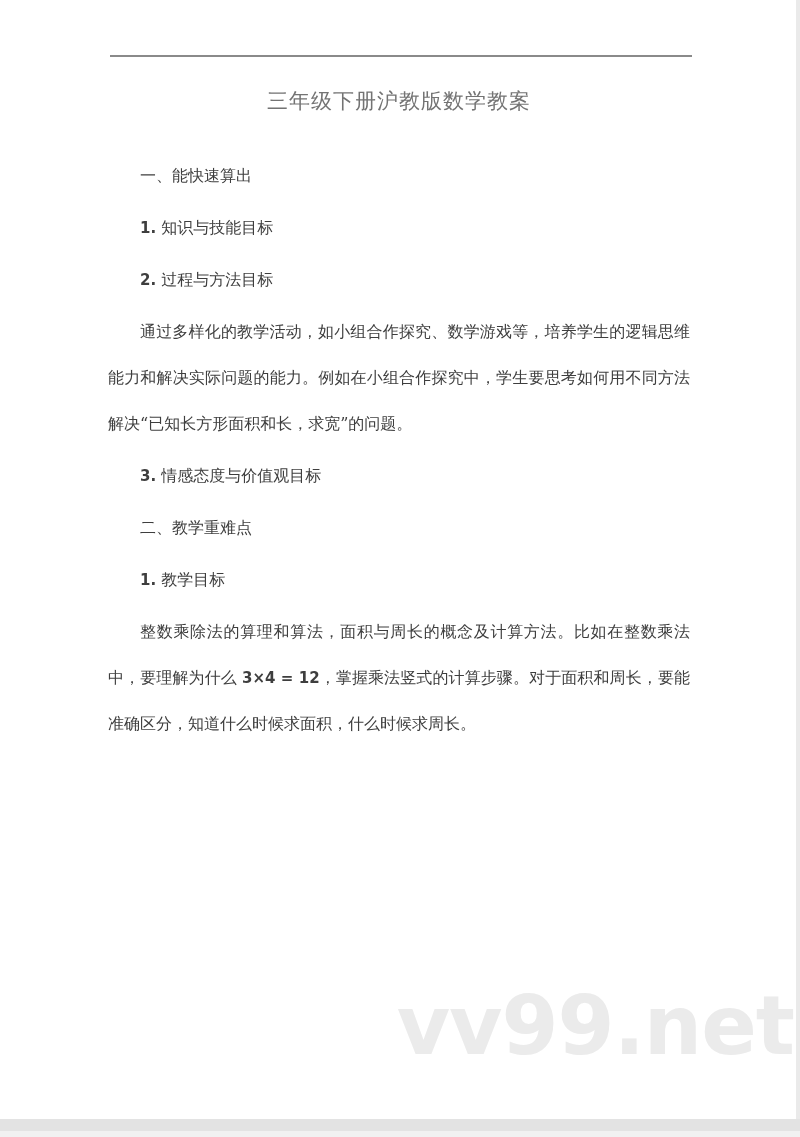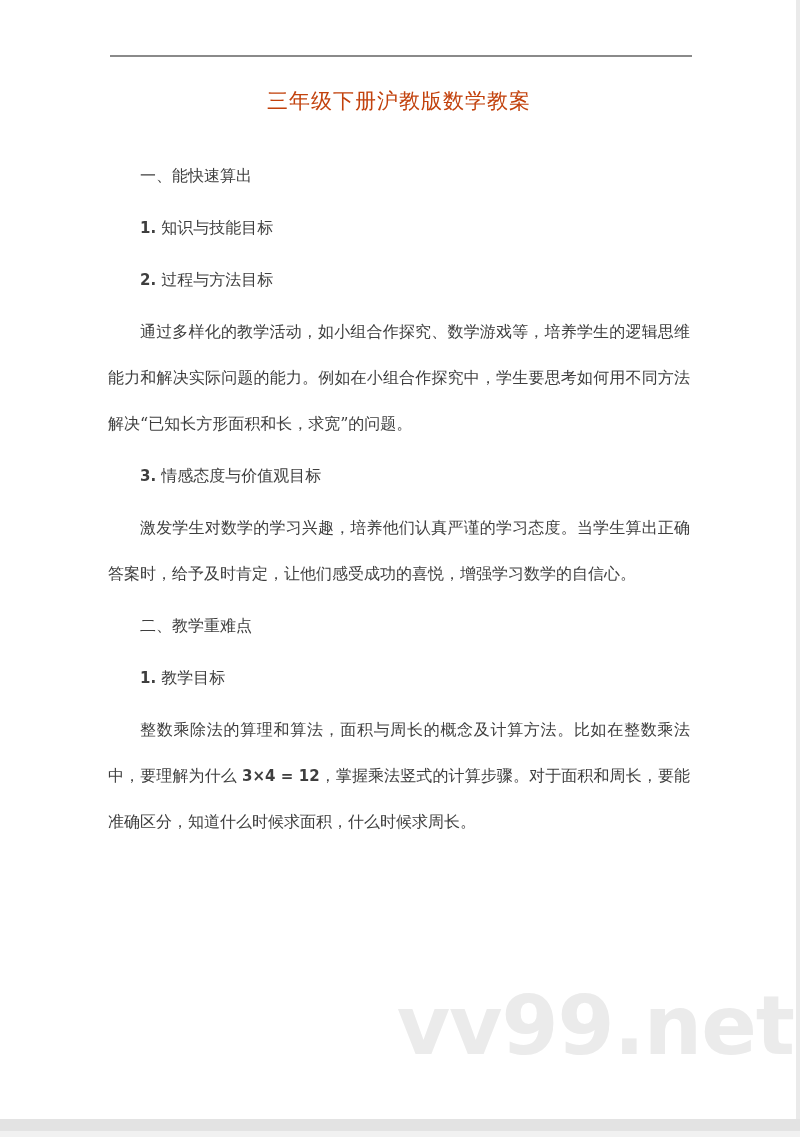--- a/index.html
+++ b/index.html
@@ -15,21 +15,21 @@
     background:var(--rule,#8a8a8a);
   }
   .content{
     position:absolute;left:108px;width:582px;top:0;
   }
   .doc-title{
     margin:86px 0 37px 0;
     text-align:center;
     font-size:21px;line-height:30px;
     letter-spacing:1px;
-    color:#c2410c;
+    color:#737373;
     font-weight:400;
   }
   .blk{margin:6px 0 0 0;}
   .h1,.h2{
     font-size:16px;line-height:46px;
     text-indent:2em;
     white-space:nowrap;
   }
   .p{
     font-size:16px;line-height:46px;
@@ -78,21 +78,20 @@
   <div class="watermark">vv99.net</div>
 
   <div class="content">
     <div class="doc-title">三年级下册沪教版数学教案</div>
     <div id="doc-blocks">
         <div class="blk h1"><span class="">一、能快速算出</span></div>
         <div class="blk h2"><span class="num">1. </span><span class="">知识与技能目标</span></div>
         <div class="blk h2"><span class="num">2. </span><span class="">过程与方法目标</span></div>
         <div class="blk p"><span class="">通过多样化的教学活动，如小组合作探究、数学游戏等，培养学生的逻辑思维能力和解决实际问题的能力。例如在小组合作探究中，学生要思考如何用不同方法解决“已知长方形面积和长，求宽”的问题。</span></div>
         <div class="blk h2"><span class="num">3. </span><span class="">情感态度与价值观目标</span></div>
-        <div class="blk p"><span class="">激发学生对数学的学习兴趣，培养他们认真严谨的学习态度。当学生算出正确答案时，给予及时肯定，让他们感受成功的喜悦，增强学习数学的自信心。</span></div>
         <div class="blk h1"><span class="">二、教学重难点</span></div>
         <div class="blk h2"><span class="num">1. </span><span class="">教学目标</span></div>
         <div class="blk p"><span class="">整数乘除法的算理和算法，面积与周长的概念及计算方法。比如在整数乘法中，要理解为什么 </span><span class="formula">3×4 = 12</span><span class="">，掌握乘法竖式的计算步骤。对于面积和周长，要能准确区分，知道什么时候求面积，什么时候求周长。</span></div>
       </div>
   </div>
 
   <div class="edge-right"></div>
   <div class="edge-bottom"></div>
   <div class="edge-bottom2"></div>
 

